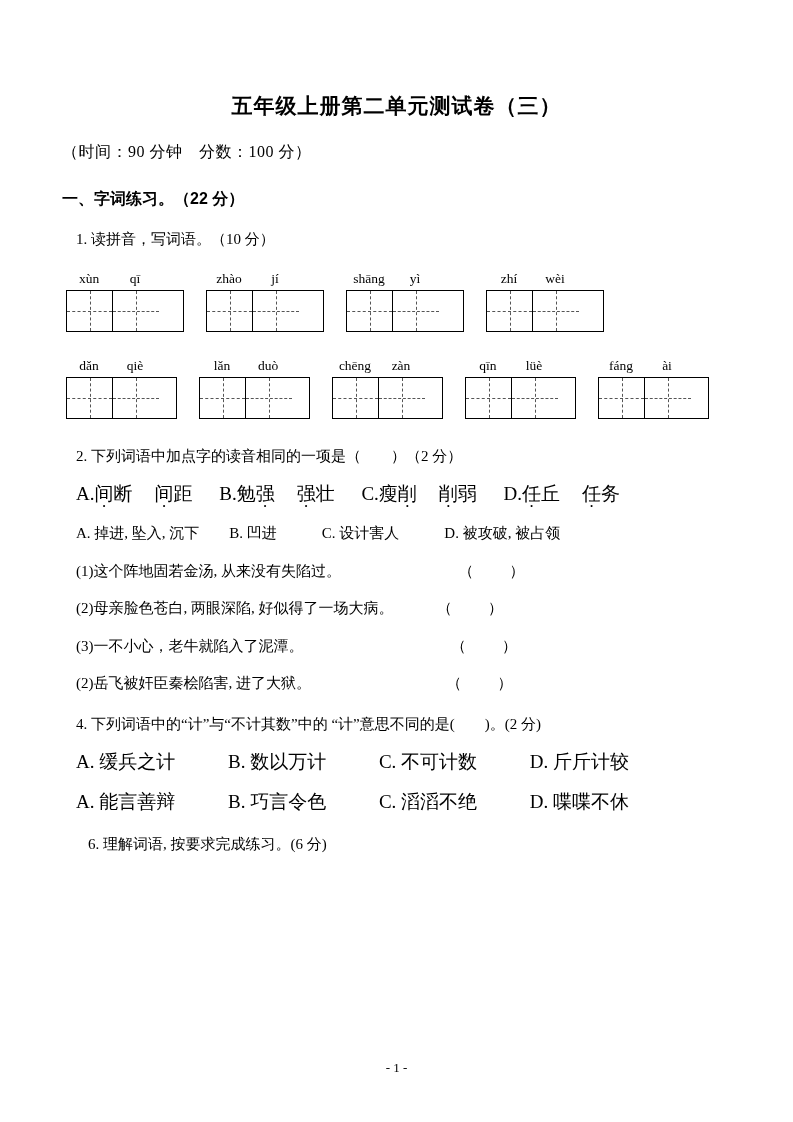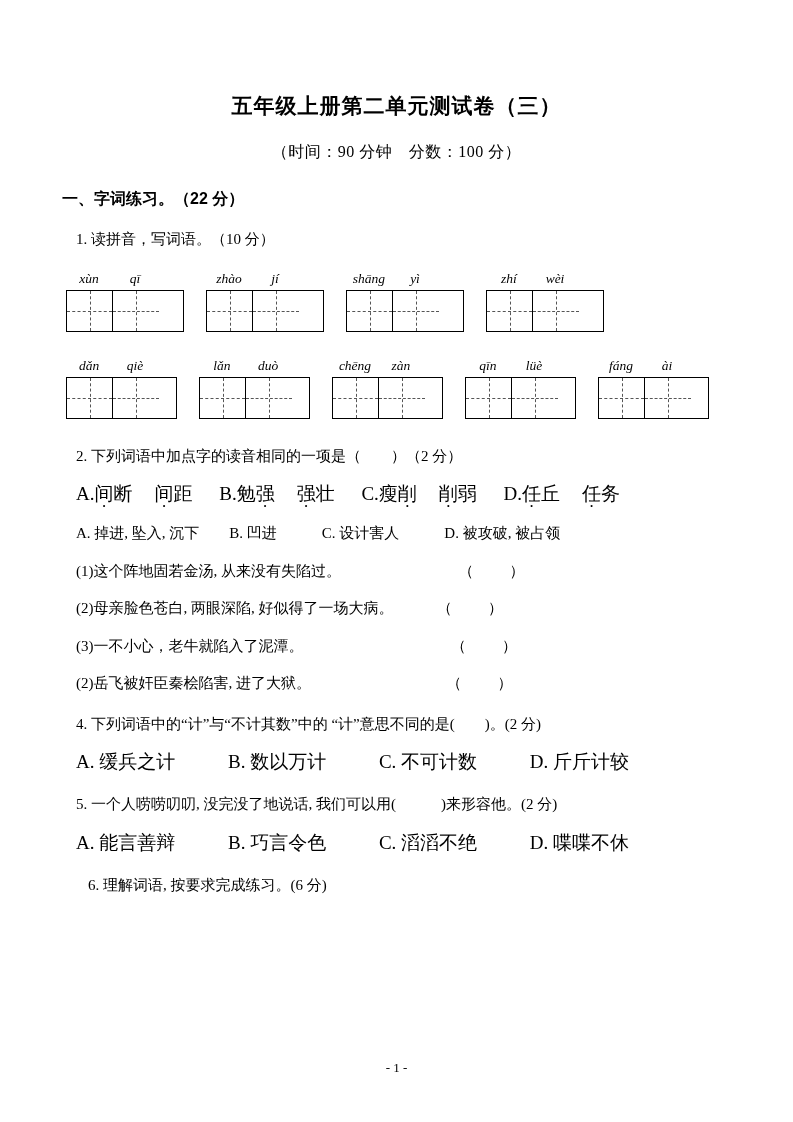--- a/index.html
+++ b/index.html
@@ -24,21 +24,20 @@
   }
   .doc-title {
     text-align: center;
     font-size: 21px;
     font-weight: bold;
     letter-spacing: 1px;
     margin: 16px 0 0 0;
     font-family: "Liberation Sans", sans-serif;
   }
   .doc-subtitle {
-    text-align: center;
     font-size: 16px;
     margin-top: 22px;
     letter-spacing: 0.5px;
   }
   .section-heading {
     font-size: 16px;
     font-weight: bold;
     margin-top: 26px;
     font-family: "Liberation Sans", sans-serif;
   }
@@ -69,21 +68,20 @@
   .pinyin-group {
     margin-right: 22px;
   }
   .pinyin-group.w2 { width: 118px; }
   .pinyin-text {
     display: flex;
     font-size: 13.5px;
     font-family: "Liberation Serif", serif;
     margin-bottom: 3px;
     justify-content: flex-start;
-    font-style: italic;
   }
   .pinyin-syl {
     text-align: center;
     width: 46px;
   }
   .tian {
     display: flex;
     border: 1px solid #000;
     height: 42px;
     box-sizing: border-box;
@@ -275,21 +273,20 @@
   </div>
 
   <div class="q-line indent">4. 下列词语中的“计”与“不计其数”中的 “计”意思不同的是(　　)。(2 分)</div>
   <div class="opts indent">
     <span>A. 缓兵之计</span><span class="opt-sp-lg"></span>
     <span>B. 数以万计</span><span class="opt-sp-lg"></span>
     <span>C. 不可计数</span><span class="opt-sp-lg"></span>
     <span>D. 斤斤计较</span>
   </div>
 
-  <div class="q-line indent">5. 一个人唠唠叨叨, 没完没了地说话, 我们可以用(　　　)来形容他。(2 分)</div>
   <div class="opts indent">
     <span>A. 能言善辩</span><span class="opt-sp-lg"></span>
     <span>B. 巧言令色</span><span class="opt-sp-lg"></span>
     <span>C. 滔滔不绝</span><span class="opt-sp-lg"></span>
     <span>D. 喋喋不休</span>
   </div>
 
   <div class="q-line" style="padding-left:26px;">6. 理解词语, 按要求完成练习。(6 分)</div>
 
   <div class="footer">- 1 -</div>

